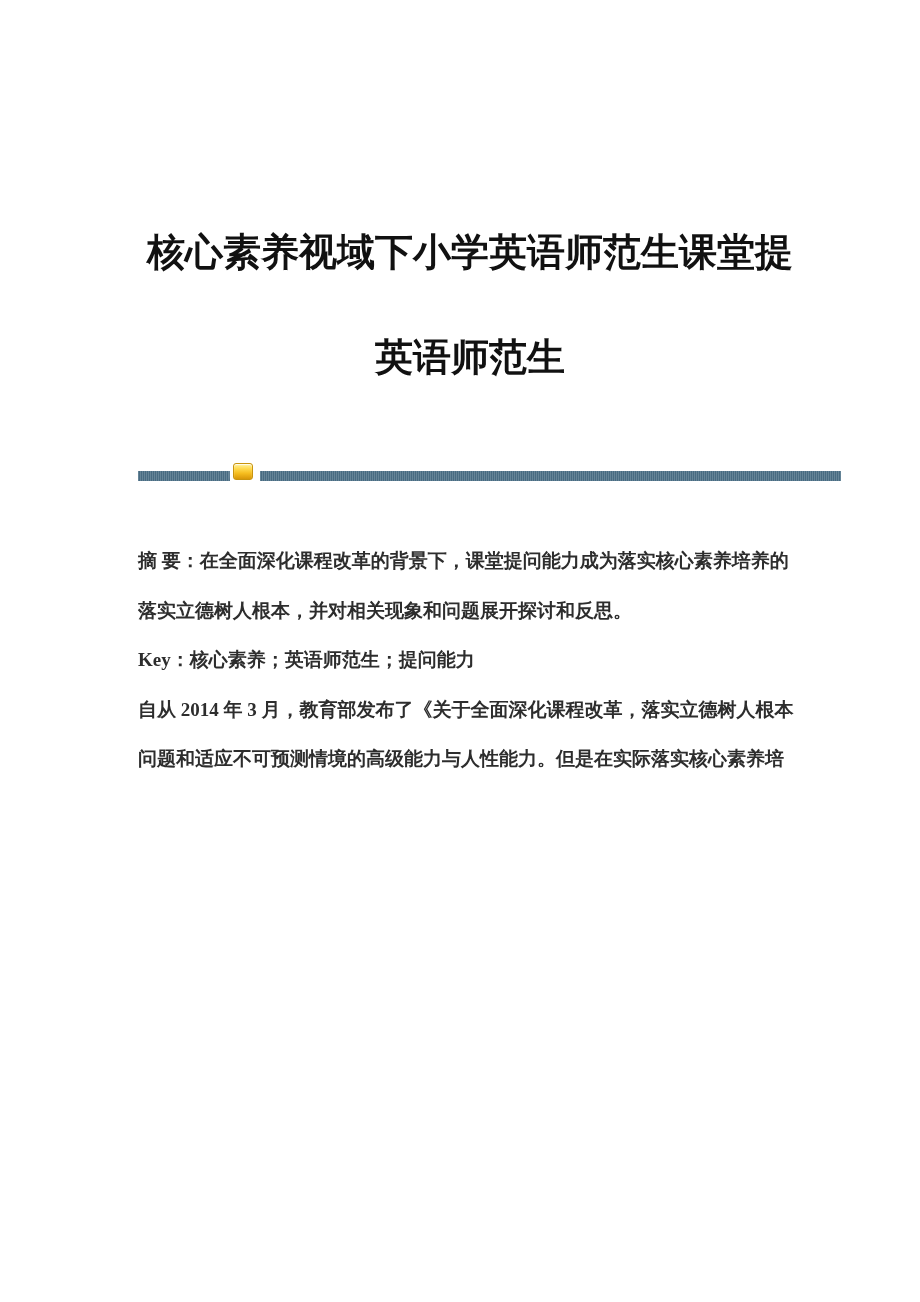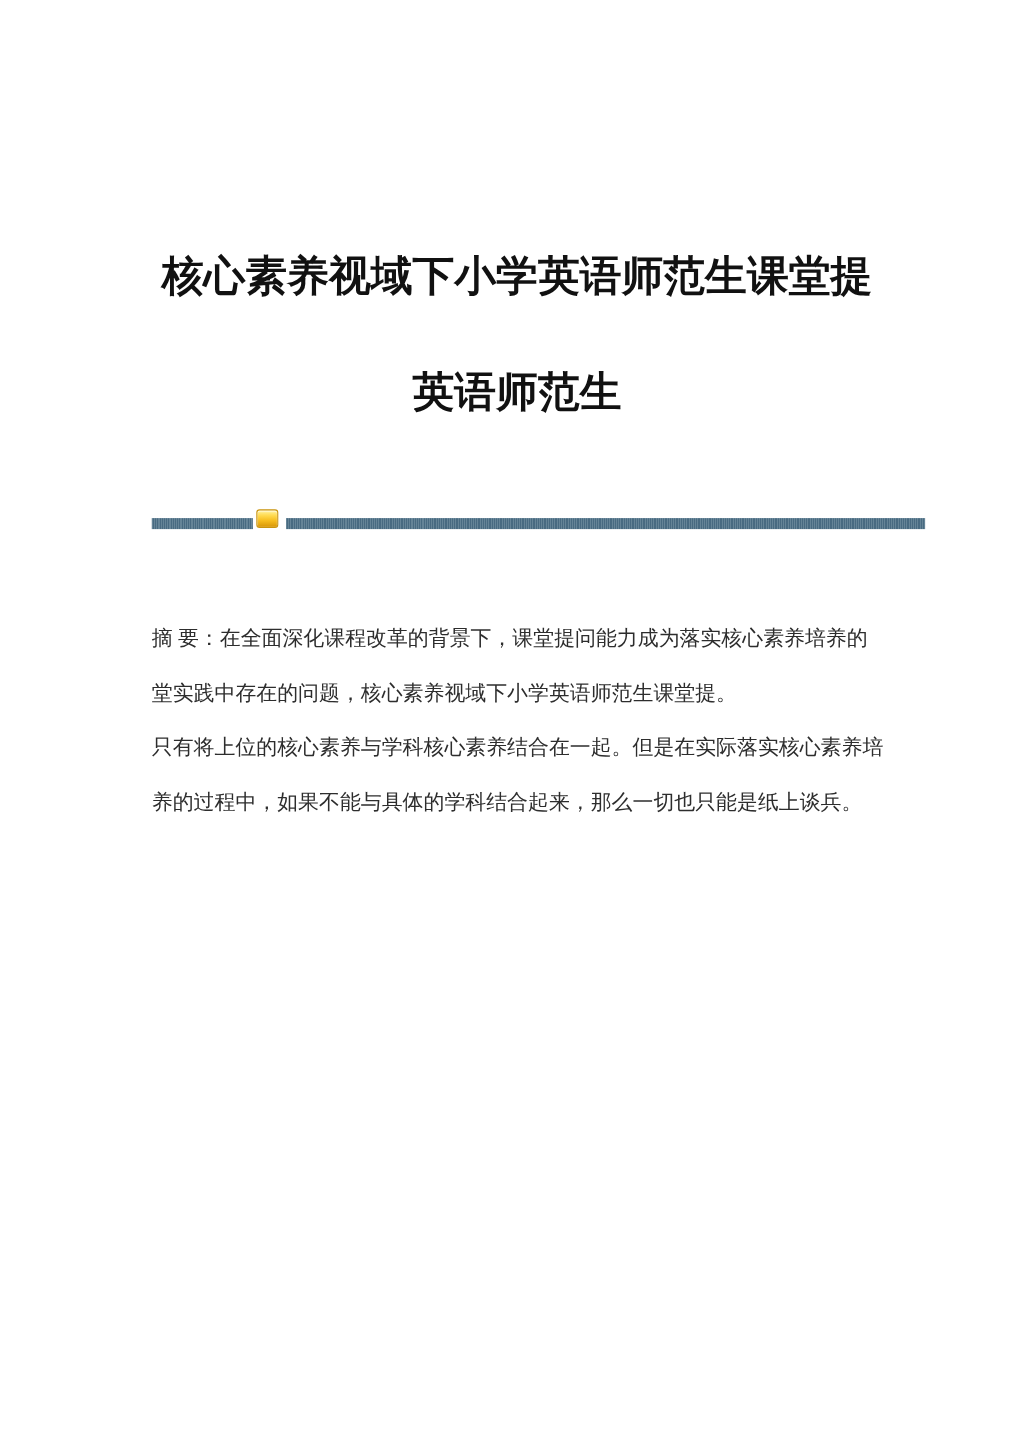--- a/index.html
+++ b/index.html
@@ -63,25 +63,26 @@
     height: 17px;
     box-sizing: border-box;
     border: 1px solid #c9940e;
     border-radius: 3px;
     background: linear-gradient(180deg, #fff3a0 0%, #ffd94d 32%, #f6bd1f 62%, #d89708 100%);
     box-shadow: inset 0 1px 1px rgba(255,255,255,0.85), 0 0 3px 2px rgba(255,255,255,0.95);
   }
   .content {
     position: absolute;
     left: 138px;
-    top: 556px;
+    top: 536px;
     width: 700px;
     font-size: 19px;
     color: #2d2d2d;
     font-family: "Liberation Serif", serif;
+    font-weight: bold;
   }
   .line {
     height: 49.6px;
     line-height: 49.6px;
     white-space: pre;
     text-align: left;
   }
 </style>
 </head>
 <body>
@@ -94,18 +95,19 @@
   </h1>
 
   <div class="divider">
     <div class="bar bar-left"></div>
     <div class="bar bar-right"></div>
     <div class="ornament"></div>
   </div>
 
   <div class="content">
     <div class="line">摘 要：在全面深化课程改革的背景下，课堂提问能力成为落实核心素养培养的</div>
-    <div class="line">堂实践中存在的问题，核心素养视域下小学英语师范生课堂提。</div>
-    <div class="line">只有将上位的核心素养与学科核心素养结合在一起。但是在实际落实核心素养培</div>
-    <div class="line">养的过程中，如果不能与具体的学科结合起来，那么一切也只能是纸上谈兵。</div>
+    <div class="line">落实立德树人根本，并对相关现象和问题展开探讨和反思。</div>
+    <div class="line">Key：核心素养；英语师范生；提问能力</div>
+    <div class="line">自从 2014 年 3 月，教育部发布了《关于全面深化课程改革，落实立德树人根本</div>
+    <div class="line">问题和适应不可预测情境的高级能力与人性能力。但是在实际落实核心素养培</div>
   </div>
 
 </div>
 
 </body></html>

